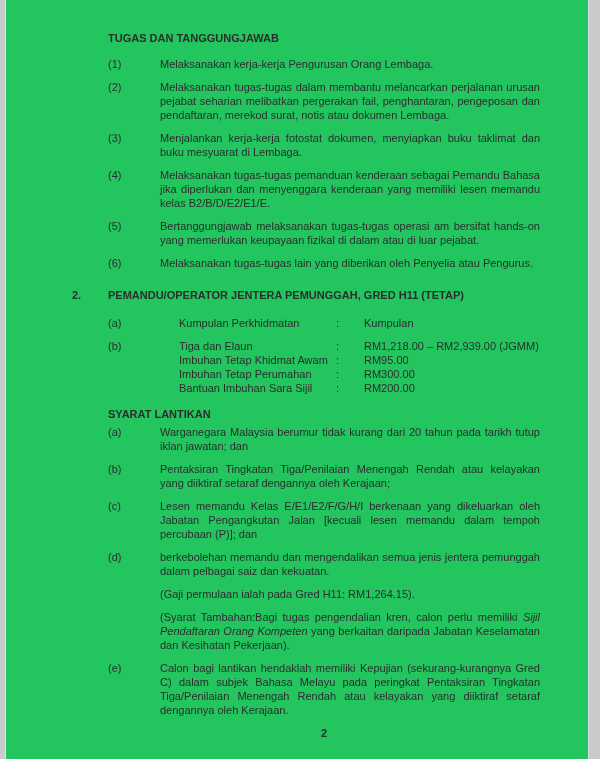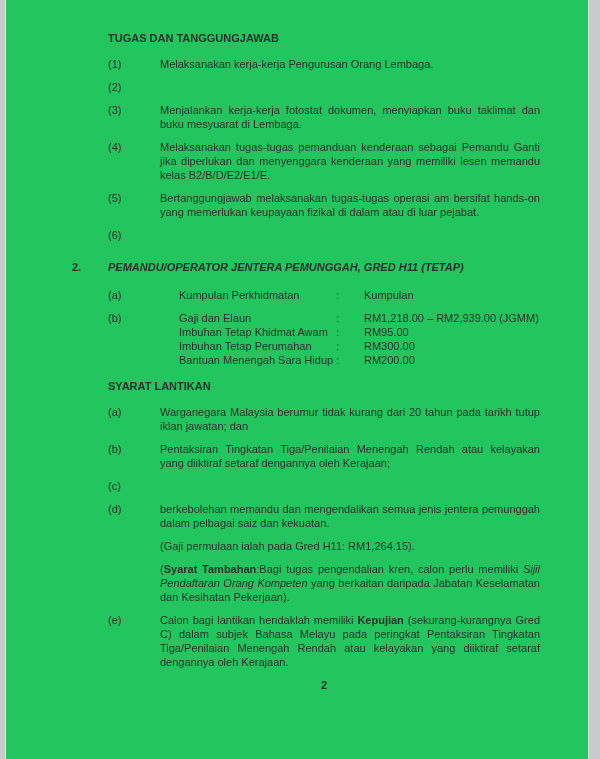--- a/index.html
+++ b/index.html
@@ -30,131 +30,134 @@
 
   .sec-tugas .heading { margin-bottom: 12px; }
 
   .item { display: flex; margin-bottom: 9px; }
   .item .num { flex: 0 0 52px; }
   .item .txt { flex: 1; text-align: justify; }
 
   .sec-jawatan { margin-top: 18px; }
   .sec-head { display: flex; margin-bottom: 14px; }
   .sec-head .sec-num { flex: 0 0 36px; font-weight: bold; }
-  .sec-head .heading { flex: 1; font-style: italic; }
+  .sec-head .heading { flex: 1; }
 
   .info-row { display: flex; margin-bottom: 0; }
   .info-row.gap-above { margin-top: 9px; }
   .info-row .num   { flex: 0 0 52px; }
   .info-row .field { flex: 0 0 157px; padding-left: 19px; }
   .info-row .colon { flex: 0 0 28px; }
   .info-row .value { flex: 1; }
 
   .sec-syarat { margin-top: 12px; }
-  .sec-syarat .heading { margin-bottom: 12px; }
+  .sec-syarat .heading { margin-bottom: 4px; }
 
   .page-num {
     margin-top: 6px;
     margin-left: 36px;
     width: 432px;
     text-align: center;
     font-weight: bold;
   }
-  b { font-weight: bold; }
+  b { font-weight: normal; }
   i { font-style: italic; }
 </style>
 </head>
 <body>
 
 <div class="page">
   <div class="edge edge-left"></div>
   <div class="edge edge-right"></div>
 
   <div class="content">
 
     <section class="sec-tugas indent">
       <div class="heading">TUGAS DAN TANGGUNGJAWAB</div>
 
       <div class="item">
         <span class="num">(1)</span>
         <div class="txt">Melaksanakan kerja-kerja Pengurusan Orang Lembaga.</div>
       </div>
       <div class="item">
         <span class="num">(2)</span>
+        <div class="txt">Melaksanakan tugas-tugas dalam membantu melancarkan perjalanan urusan pejabat seharian melibatkan pergerakan fail, penghantaran, pengeposan dan pendaftaran, merekod surat, notis atau dokumen Lembaga.</div>
       </div>
       <div class="item">
         <span class="num">(3)</span>
         <div class="txt">Menjalankan kerja-kerja fotostat dokumen, menyiapkan buku taklimat dan buku mesyuarat di Lembaga.</div>
       </div>
       <div class="item">
         <span class="num">(4)</span>
-        <div class="txt">Melaksanakan tugas-tugas pemanduan kenderaan sebagai Pemandu Ganti jika diperlukan dan menyenggara kenderaan yang memiliki lesen memandu kelas B2/B/D/E2/E1/E.</div>
+        <div class="txt">Melaksanakan tugas-tugas pemanduan kenderaan sebagai Pemandu Bahasa jika diperlukan dan menyenggara kenderaan yang memiliki lesen memandu kelas B2/B/D/E2/E1/E.</div>
       </div>
       <div class="item">
         <span class="num">(5)</span>
         <div class="txt">Bertanggungjawab melaksanakan tugas-tugas operasi am bersifat hands-on yang memerlukan keupayaan fizikal di dalam atau di luar pejabat.</div>
       </div>
       <div class="item">
         <span class="num">(6)</span>
+        <div class="txt">Melaksanakan tugas-tugas lain yang diberikan oleh Penyelia atau Pengurus.</div>
       </div>
     </section>
 
     <section class="sec-jawatan">
       <div class="sec-head">
         <span class="sec-num">2.</span>
         <div class="heading">PEMANDU/OPERATOR JENTERA PEMUNGGAH, GRED H11 (TETAP)</div>
       </div>
 
       <div class="indent">
         <div class="info-row">
           <span class="num">(a)</span>
           <span class="field">Kumpulan Perkhidmatan</span>
           <span class="colon">:</span>
           <span class="value">Kumpulan</span>
         </div>
         <div class="info-row gap-above">
           <span class="num">(b)</span>
-          <span class="field">Gaji dan Elaun</span>
+          <span class="field">Tiga dan Elaun</span>
           <span class="colon">:</span>
           <span class="value">RM1,218.00 – RM2,939.00 (JGMM)</span>
         </div>
         <div class="info-row">
           <span class="num"></span>
           <span class="field">Imbuhan Tetap Khidmat Awam</span>
           <span class="colon">:</span>
           <span class="value">RM95.00</span>
         </div>
         <div class="info-row">
           <span class="num"></span>
           <span class="field">Imbuhan Tetap Perumahan</span>
           <span class="colon">:</span>
           <span class="value">RM300.00</span>
         </div>
         <div class="info-row">
           <span class="num"></span>
-          <span class="field">Bantuan Menengah Sara Hidup</span>
+          <span class="field">Bantuan Imbuhan Sara Sijil</span>
           <span class="colon">:</span>
           <span class="value">RM200.00</span>
         </div>
       </div>
     </section>
 
     <section class="sec-syarat indent">
       <div class="heading">SYARAT LANTIKAN</div>
 
       <div class="item">
         <span class="num">(a)</span>
         <div class="txt">Warganegara Malaysia berumur tidak kurang dari 20 tahun pada tarikh tutup iklan jawatan; dan</div>
       </div>
       <div class="item">
         <span class="num">(b)</span>
         <div class="txt">Pentaksiran Tingkatan Tiga/Penilaian Menengah Rendah atau kelayakan yang diiktiraf setaraf dengannya oleh Kerajaan;</div>
       </div>
       <div class="item">
         <span class="num">(c)</span>
+        <div class="txt">Lesen memandu Kelas E/E1/E2/F/G/H/I berkenaan yang dikeluarkan oleh Jabatan Pengangkutan Jalan [kecuali lesen memandu dalam tempoh percubaan (P)]; dan</div>
       </div>
       <div class="item">
         <span class="num">(d)</span>
         <div class="txt">berkebolehan memandu dan mengendalikan semua jenis jentera pemunggah dalam pelbagai saiz dan kekuatan.</div>
       </div>
 
       <div class="item">
         <span class="num"></span>
         <div class="txt">(Gaji permulaan ialah pada Gred H11: RM1,264.15).</div>
       </div>

